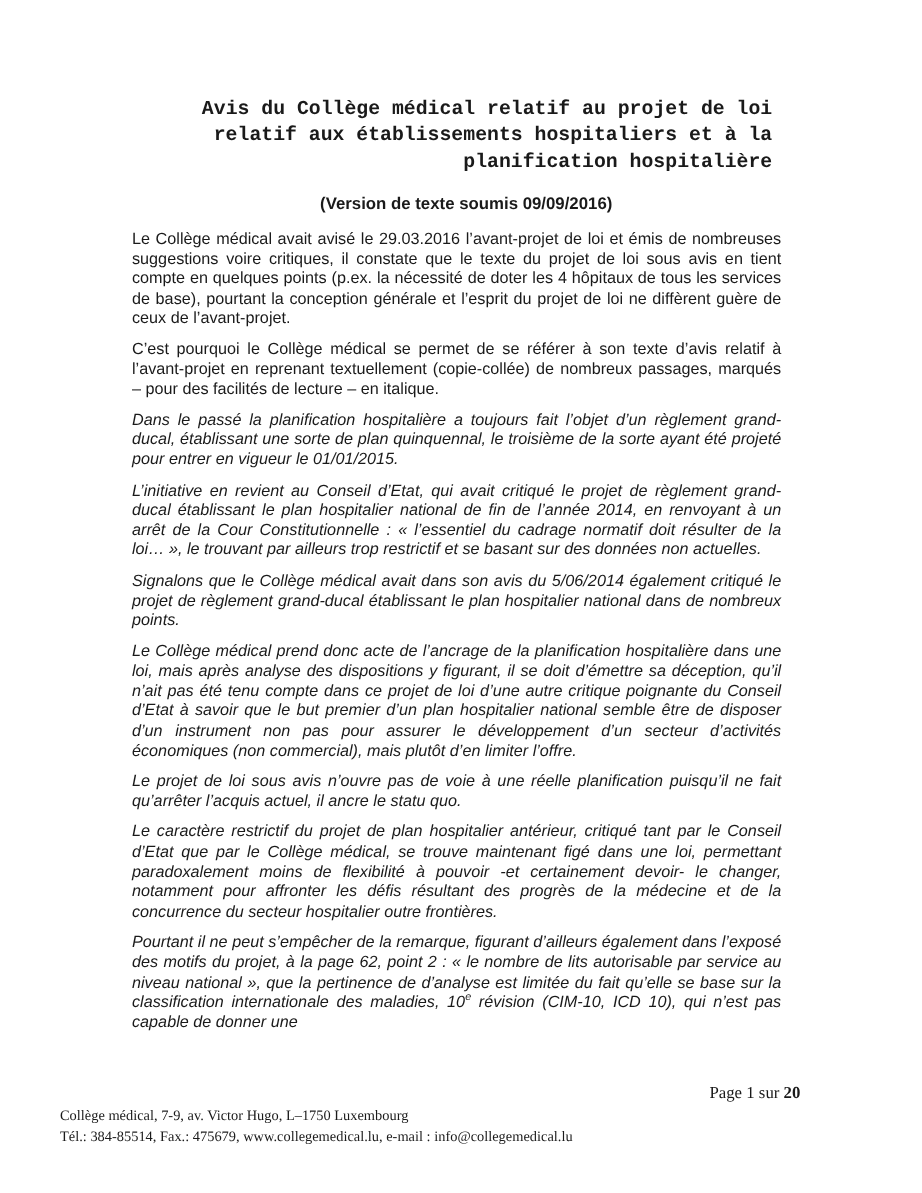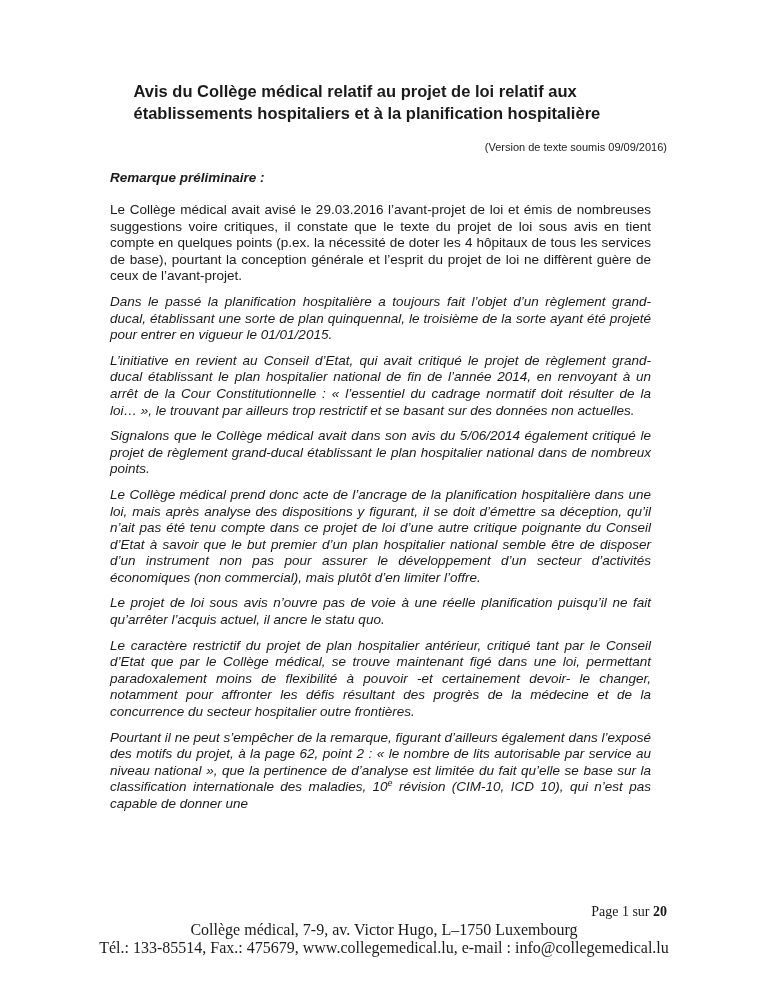--- a/index.html
+++ b/index.html
@@ -15,28 +15,29 @@
   .content {
     position: absolute;
     left: 110px;
     top: 80px;
     width: 557px;
   }
   .doc-title {
     font-size: 16.5px;
     font-weight: bold;
     line-height: 22px;
-    text-align: left;
+    text-align: right;
     margin: 0 auto 15px auto;
     max-width: 510px;
+    font-family: Liberation Mono, monospace;
   }
   .version-line {
-    font-size: 11px;
-    font-weight: normal;
-    text-align: right;
+    font-size: 14px;
+    font-weight: bold;
+    text-align: center;
     margin: 0 0 13px 0;
     line-height: 17px;
   }
   .section-heading {
     font-size: 13.5px;
     font-weight: bold;
     font-style: italic;
     margin: 0 0 16px 0;
     line-height: 17px;
   }
@@ -55,47 +56,47 @@
     font-family: "Liberation Serif", serif;
     font-size: 14px;
     line-height: 17px;
   }
   .page-indicator b { font-weight: bold; font-family: Liberation Serif, serif; }
   .doc-footer {
     position: absolute;
     top: 921px;
     left: 50px;
     width: 668px;
-    text-align: center;
+    text-align: left;
     font-family: "Liberation Serif", serif;
-    font-size: 16px;
+    font-size: 12px;
     line-height: 17.5px;
   }
 </style>
 </head>
 <body>
 
 <div class="page">
   <div class="content">
     <h1 class="doc-title">Avis du Collège médical relatif au projet de loi relatif aux établissements hospitaliers et à la planification hospitalière</h1>
     <div class="version-line">(Version de texte soumis 09/09/2016)</div>
-    <div class="section-heading">Remarque préliminaire :</div>
     <div>
         <p class="para normal"><span>Le Collège médical avait avisé le 29.03.2016 l’avant-projet de loi et émis de nombreuses suggestions voire critiques, il constate que le texte du projet de loi sous avis en tient compte en quelques points (p.ex. la nécessité de doter les 4 hôpitaux de tous les services de base), pourtant la conception générale et l’esprit du projet de loi ne diffèrent guère de ceux de l’avant-projet.</span></p>
+        <p class="para normal"><span>C’est pourquoi le Collège médical se permet de se référer à son texte d’avis relatif à l’avant-projet en reprenant textuellement (copie-collée) de nombreux passages, marqués – pour des facilités de lecture – en italique.</span></p>
         <p class="para italic"><span>Dans le passé la planification hospitalière a toujours fait l’objet d’un règlement grand-ducal, établissant une sorte de plan quinquennal, le troisième de la sorte ayant été projeté pour entrer en vigueur le 01/01/2015.</span></p>
         <p class="para italic"><span>L’initiative en revient au Conseil d’Etat, qui avait critiqué le projet de règlement grand-ducal établissant le plan hospitalier national de fin de l’année 2014, en renvoyant à un arrêt de la Cour Constitutionnelle : « l’essentiel du cadrage normatif doit résulter de la loi… », le trouvant par ailleurs trop restrictif et se basant sur des données non actuelles.</span></p>
         <p class="para italic"><span>Signalons que le Collège médical avait dans son avis du 5/06/2014 également critiqué le projet de règlement grand-ducal établissant le plan hospitalier national dans de nombreux points.</span></p>
         <p class="para italic"><span>Le Collège médical prend donc acte de l’ancrage de la planification hospitalière dans une loi, mais après analyse des dispositions y figurant, il se doit d’émettre sa déception, qu’il n’ait pas été tenu compte dans ce projet de loi d’une autre critique poignante du Conseil d’Etat à savoir que le but premier d’un plan hospitalier national semble être de disposer d’un instrument non pas pour assurer le développement d’un secteur d’activités économiques (non commercial), mais plutôt d’en limiter l’offre.</span></p>
         <p class="para italic"><span>Le projet de loi sous avis n’ouvre pas de voie à une réelle planification puisqu’il ne fait qu’arrêter l’acquis actuel, il ancre le statu quo.</span></p>
         <p class="para italic"><span>Le caractère restrictif du projet de plan hospitalier antérieur, critiqué tant par le Conseil d’Etat que par le Collège médical, se trouve maintenant figé dans une loi, permettant paradoxalement moins de flexibilité à pouvoir -et certainement devoir- le changer, notamment pour affronter les défis résultant des progrès de la médecine et de la concurrence du secteur hospitalier outre frontières.</span></p>
         <p class="para italic"><span>Pourtant il ne peut s’empêcher de la remarque, figurant d’ailleurs également dans l’exposé des motifs du projet, à la page 62, point 2 : «  le nombre de lits autorisable par service au niveau national », que la pertinence de d’analyse est limitée du fait qu’elle se base sur la classification internationale des maladies, 10</span><sup>e</sup><span> révision (CIM-10, ICD 10), qui n’est pas capable de donner une</span></p>
       </div>
   </div>
 
   <div class="page-indicator">
     <span>Page 1 sur </span><b>20</b>
   </div>
 
   <div class="doc-footer">
     <div>Collège médical, 7-9, av. Victor Hugo, L–1750 Luxembourg</div>
-    <div>Tél.: 133-85514, Fax.: 475679, www.collegemedical.lu, e-mail : info@collegemedical.lu</div>
+    <div>Tél.: 384-85514, Fax.: 475679, www.collegemedical.lu, e-mail : info@collegemedical.lu</div>
   </div>
 </div>
 
 </body></html>

